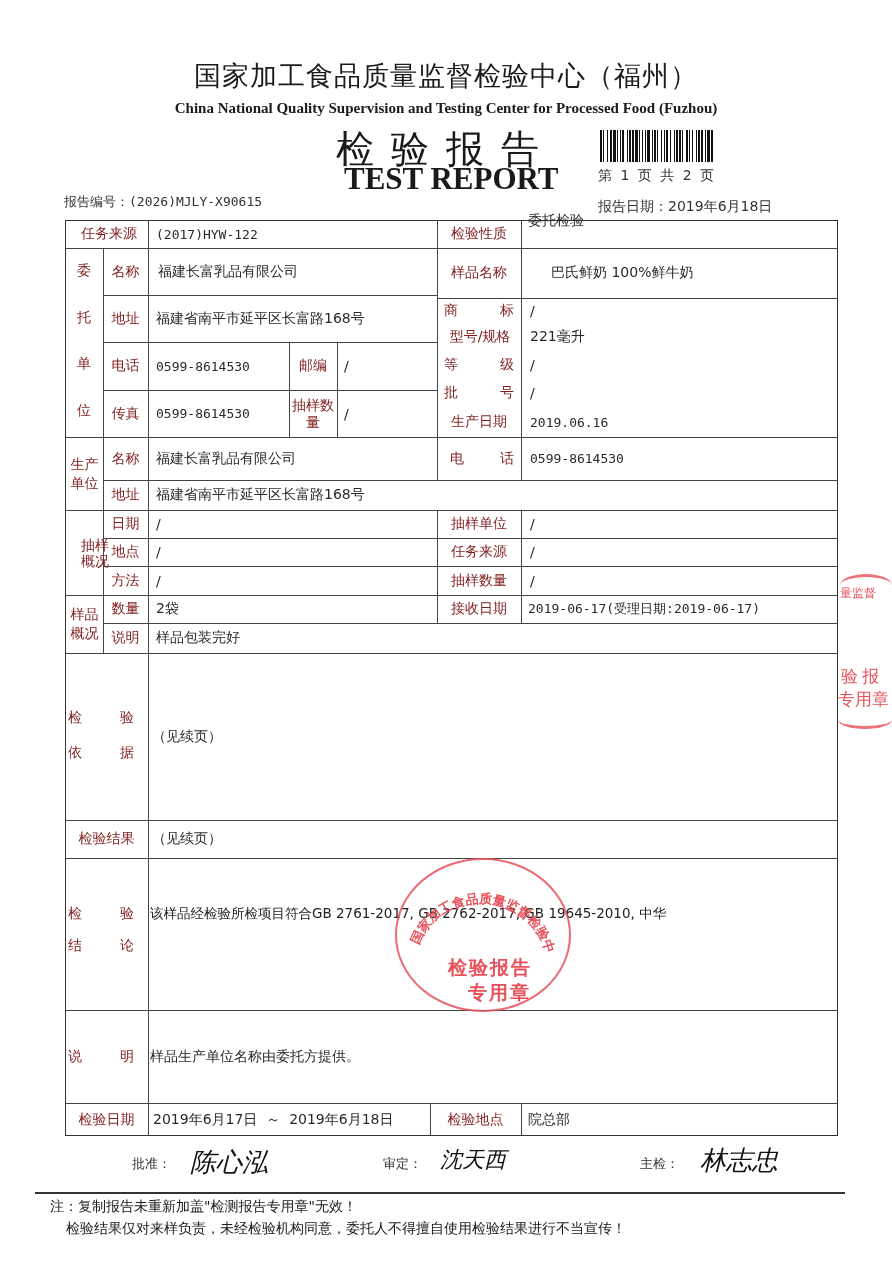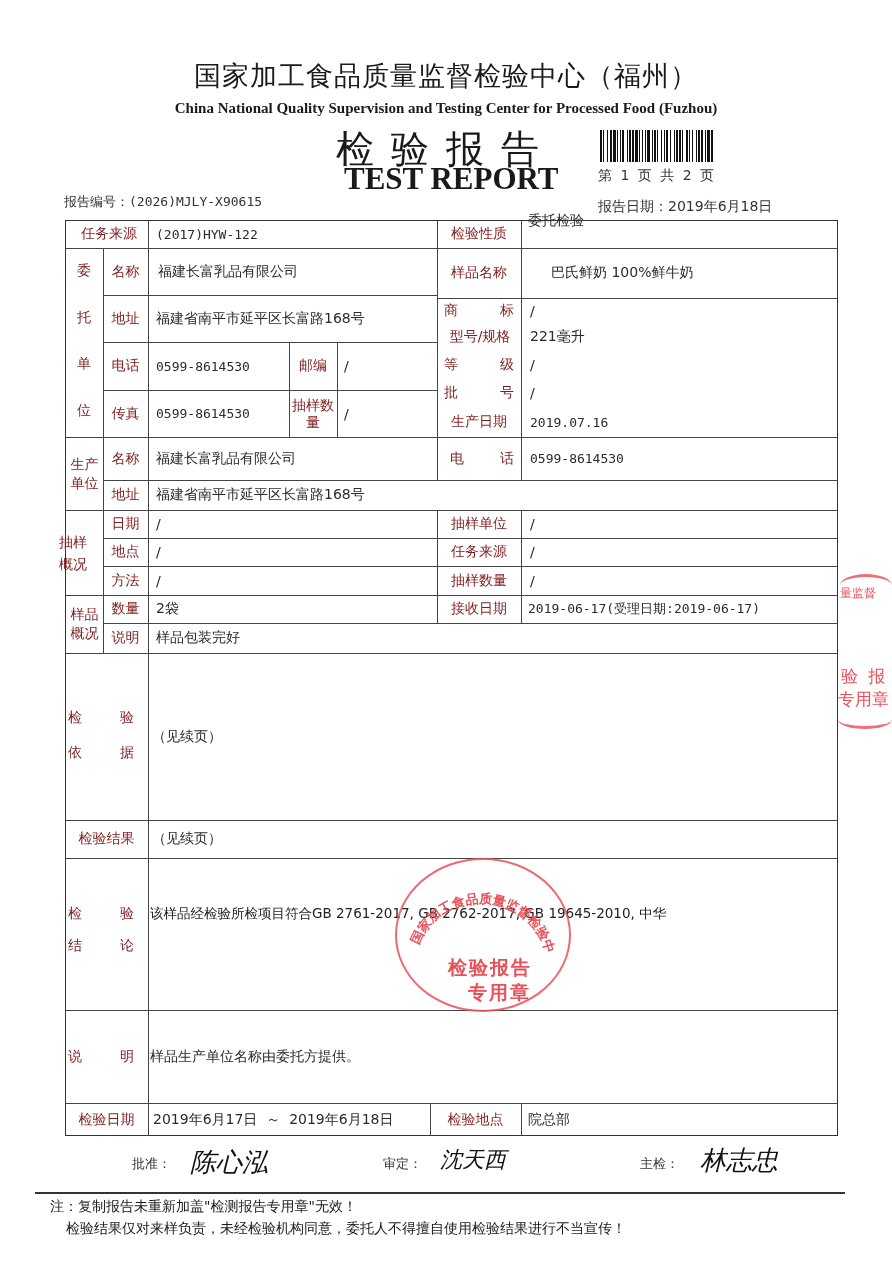--- a/index.html
+++ b/index.html
@@ -22,21 +22,21 @@
   .line-v { position:absolute; width:0; border-left:1.3px solid #444; }
   .outer { position:absolute; left:65px; top:220px; width:773px; height:916px; border:1.6px solid #333; box-sizing:border-box; }
 
   .cell { position:absolute; font-size:14px; color:#2a2a2a; white-space:nowrap; display:flex; align-items:center; }
   .lbl { color:#7f1d1d; }
   .vert { display:flex; flex-direction:column; justify-content:space-between; align-items:center; }
   .spread { display:flex; justify-content:space-between; }
   .mono { font-family:"DejaVu Sans Mono", monospace; font-size:13px; }
 
   .seal { position:absolute; border:2.5px solid #e8505a; border-radius:50%; color:#e8505a; }
-  .seal-text { position:absolute; color:#e8505a; font-weight:bold; font-family:Liberation Mono, monospace; }
+  .seal-text { position:absolute; color:#e8505a; font-weight:bold; font-family:Liberation Serif, serif; }
 
   .sig-label { font-size:13px; color:#333; }
   .sig { font-family:"DejaVu Serif", serif; font-style:italic; font-size:26px; color:#111; }
 
   .bottom-rule { position:absolute; left:35px; width:810px; border-top:2px solid #333; top:1192px; }
   .note { position:absolute; font-size:14px; color:#1a1a1a; }
 </style>
 </head>
 <body>
 
@@ -197,34 +197,34 @@
   <span>等</span>
     <span>级</span>
 </div>
 <div class="cell" style="left:530px;top:352px;height:26px">/</div>
 <div class="cell lbl spread" style="left:444px;top:380px;width:70px;height:26px">
   <span>批</span>
     <span>号</span>
 </div>
 <div class="cell" style="left:530px;top:380px;height:26px">/</div>
 <div class="cell lbl" style="left:437px;top:408px;width:84px;height:28px;justify-content:center">生产日期</div>
-<div class="cell mono" style="left:530px;top:408px;height:28px">2019.07.16</div>
+<div class="cell mono" style="left:530px;top:408px;height:28px">2019.06.16</div>
 
 <div class="cell lbl" style="left:66px;top:437px;width:37px;height:73px;justify-content:center;white-space:normal;text-align:center;line-height:19px">生产单位</div>
 <div class="cell lbl" style="left:103px;top:437px;width:45px;height:43px;justify-content:center">名称</div>
 <div class="cell" style="left:156px;top:437px;height:43px">福建长富乳品有限公司</div>
 <div class="cell lbl spread" style="left:450px;top:437px;width:64px;height:43px">
   <span>电</span>
     <span>话</span>
 </div>
 <div class="cell mono" style="left:530px;top:437px;height:43px">0599-8614530</div>
 <div class="cell lbl" style="left:103px;top:480px;width:45px;height:30px;justify-content:center">地址</div>
 <div class="cell" style="left:156px;top:480px;height:30px">福建省南平市延平区长富路168号</div>
 
-<div class="cell lbl" style="left:59px;top:510px;width:37px;height:85px;justify-content:center;white-space:normal;text-align:left;line-height:22px">抽样概况</div>
+<div class="cell lbl" style="left:72px;top:510px;width:37px;height:85px;justify-content:center;white-space:normal;text-align:right;line-height:16px">抽样概况</div>
 <div class="cell lbl" style="left:103px;top:510px;width:45px;height:28px;justify-content:center">日期</div>
 <div class="cell" style="left:156px;top:510px;height:28px">/</div>
 <div class="cell lbl" style="left:103px;top:538px;width:45px;height:28px;justify-content:center">地点</div>
 <div class="cell" style="left:156px;top:538px;height:28px">/</div>
 <div class="cell lbl" style="left:103px;top:566px;width:45px;height:29px;justify-content:center">方法</div>
 <div class="cell" style="left:156px;top:566px;height:29px">/</div>
 <div class="cell lbl" style="left:437px;top:510px;width:84px;height:28px;justify-content:center">抽样单位</div>
 <div class="cell" style="left:530px;top:510px;height:28px">/</div>
 <div class="cell lbl" style="left:437px;top:538px;width:84px;height:28px;justify-content:center">任务来源</div>
 <div class="cell" style="left:530px;top:538px;height:28px">/</div>

